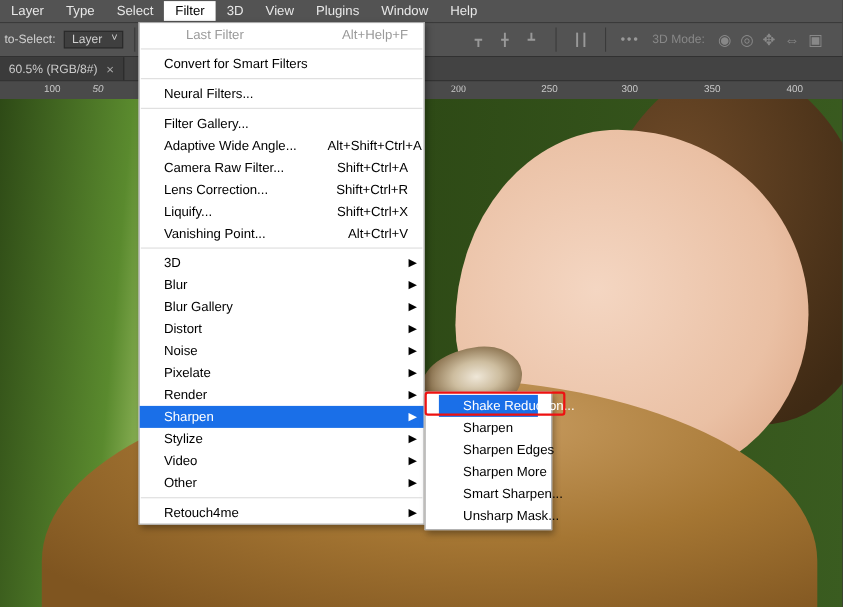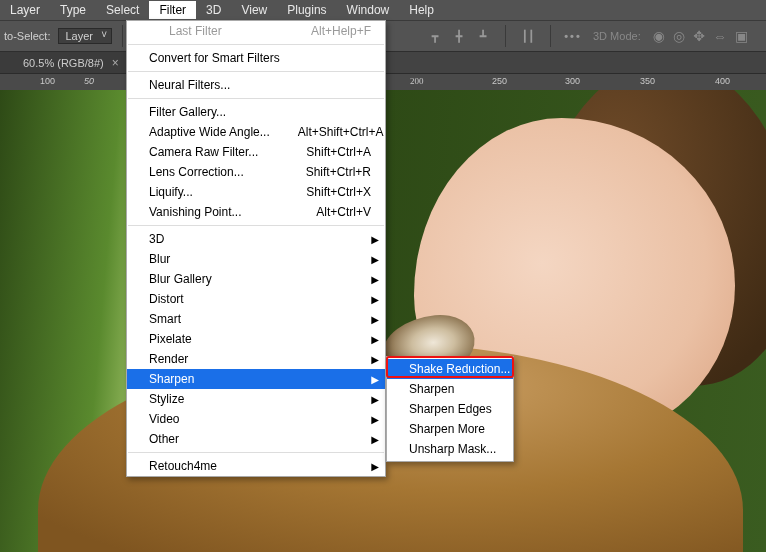--- a/index.html
+++ b/index.html
@@ -16,21 +16,21 @@
   .options .select { background: #3f3f3f; border: 1px solid #2a2a2a; color: #d0d0d0; padding: 1px 18px 1px 6px; position: relative; font-size: 11px; }
   .options .select::after { content: "˅"; position: absolute; right: 4px; top: 0; font-size: 10px; }
   .options .sep { width: 1px; height: 22px; background: #3a3a3a; margin: 0 10px; }
   .options .iconbtn { width: 24px; height: 22px; display: flex; align-items: center; justify-content: center; color: #999; }
   .options .dots { letter-spacing: 2px; font-weight: bold; }
   .options .mode-lbl { color: #888; margin: 0 8px; }
   .options .mode-icon { color: #888; margin: 0 4px; font-size: 14px; }
 
   
   .tabbar { height: 22px; background: #434343; border-bottom: 1px solid #2b2b2b; display: flex; align-items: center; }
-  .doctab { height: 100%; background: #3b3b3b; color: #ccc; font-size: 11px; display: flex; align-items: center; padding: 0 23px; border-right: 1px solid #2b2b2b; }
+  .doctab { height: 100%; background: #3b3b3b; color: #ccc; font-size: 11px; display: flex; align-items: center; padding: 0 8px; border-right: 1px solid #2b2b2b; }
   .doctab .x { margin-left: 8px; color: #aaa; font-size: 12px; }
 
   
   .canvas { position: absolute; left: 0; top: 90px; width: 766px; height: 462px; background: #2b2b2b; }
   .photo { position: relative; width: 766px; height: 462px; background: linear-gradient(95deg, #2e4a16 0%, #5a8a2e 15%, #a8c86e 22%, #7aa040 26%, #2e4a16 30%, #5a8a2e 36%, #2e4a16 48%, #3a5c20 100%); overflow: hidden; }
   
   .sweater { position: absolute; left: 5%; bottom: 0; width: 92%; height: 45%; background: radial-gradient(ellipse at 60% 20%, #c69a5e 0%, #a57633 45%, #7f5520 90%); border-radius: 50% 50% 0 0 / 80% 80% 0 0; }
   .face { position: absolute; right: 4%; top: 6%; width: 42%; height: 70%; background: radial-gradient(ellipse at 40% 45%, #f4d6c2 0%, #eac0a4 60%, #d89e7c 100%); border-radius: 46% 54% 48% 52% / 55% 52% 48% 45%; }
   .hair { position: absolute; right: -4%; top: -6%; width: 34%; height: 70%; background: radial-gradient(ellipse at 30% 30%, #6e4a28 0%, #3f2a14 80%); border-radius: 50% 50% 40% 60% / 60% 60% 40% 40%; }
   .bird { position: absolute; left: 50%; top: 49%; width: 92px; height: 60px; background: radial-gradient(ellipse at 55% 45%, #efe7d8 0%, #cdbd9f 30%, #7a5f3a 70%, #3e2c16 100%); border-radius: 60% 40% 50% 50% / 55% 45% 55% 45%; transform: rotate(-6deg); }
@@ -39,21 +39,21 @@
   
   .dropdown { position: absolute; background: #fff; border: 1px solid #aaa; box-shadow: 2px 3px 6px rgba(0,0,0,.35); font-size: 12px; color: #000; }
   .dropdown .row { display: flex; justify-content: space-between; align-items: center; padding: 3px 14px 3px 22px; white-space: nowrap; position: relative; }
   .dropdown .row.disabled { color: #9a9a9a; margin-left: 20px; }
   .dropdown .row.hover { background: #1a6fe8; color: #fff; }
   .dropdown .row .shortcut { margin-left: 28px; color: inherit; }
   .dropdown .row .arrow { position: absolute; right: 6px; font-size: 10px; }
   .dropdown hr { border: none; border-top: 1px solid #ddd; margin: 3px 1px; }
 
   #filter-menu { left: 126px; top: 20px; width: 260px; }
-  #sharpen-sub { left: 386px; top: 356px; width: 128px; padding: 2px 0; }
+  #sharpen-sub { left: 386px; top: 356px; width: 116px; padding: 2px 12px; }
   .redbox { position: absolute; border: 2px solid #e11; border-radius: 3px; left: 386px; top: 356px; width: 128px; height: 22px; pointer-events: none; }
 
   .ruler-ticks { position: absolute; left: 0; right: 0; top: 74px; height: 16px; background: #4a4a4a; }
   .ruler-ticks span { position: absolute; top: 2px; font-size: 9px; color: #c9c9c9; }
 </style>
 </head>
 <body>
 
 <div class="menubar" id="menubar">
     <div class="menu-item">Layer</div>
@@ -161,21 +161,21 @@
     </div>
   <div class="row">
       <span>Blur Gallery</span>
       <span class="arrow">▶</span>
     </div>
   <div class="row">
       <span>Distort</span>
       <span class="arrow">▶</span>
     </div>
   <div class="row">
-      <span>Smart</span>
+      <span>Noise</span>
       <span class="arrow">▶</span>
     </div>
   <div class="row">
       <span>Pixelate</span>
       <span class="arrow">▶</span>
     </div>
   <div class="row">
       <span>Render</span>
       <span class="arrow">▶</span>
     </div>
@@ -209,16 +209,19 @@
     <div class="row">
       <span>Sharpen</span>
     </div>
     <div class="row">
       <span>Sharpen Edges</span>
     </div>
     <div class="row">
       <span>Sharpen More</span>
     </div>
     <div class="row">
+      <span>Smart Sharpen...</span>
+    </div>
+    <div class="row">
       <span>Unsharp Mask...</span>
     </div>
   </div>
 <div class="redbox"></div>
 
 </body></html>

